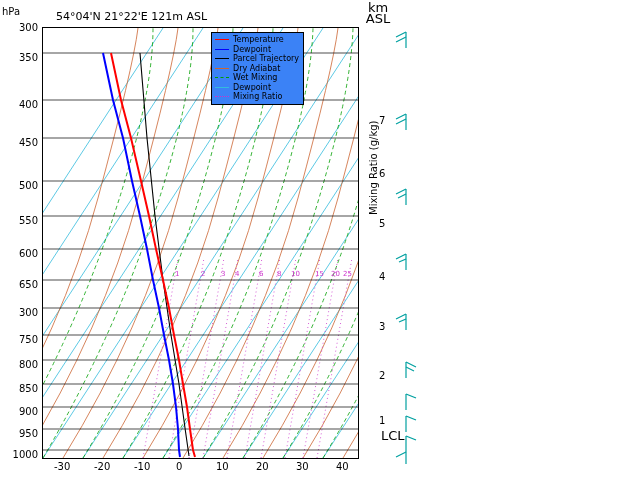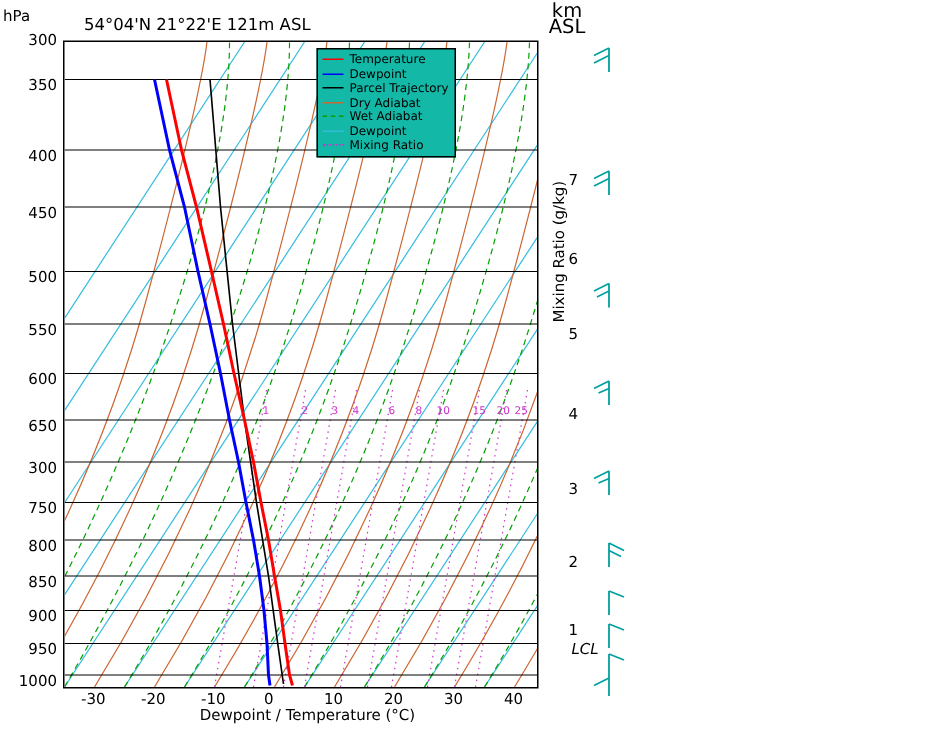--- a/index.html
+++ b/index.html
@@ -11,24 +11,24 @@
   #plotbox{position:absolute;left:42px;top:27px;width:317px;height:432px;border:1px solid #000;box-sizing:border-box;overflow:hidden;background:#fff;}
   #plotsvg{position:absolute;left:0;top:0;}
   .hpa-label{position:absolute;left:2px;top:6px;font-size:10px;color:#000;}
   .km-label{position:absolute;left:363px;top:2px;font-size:13px;color:#000;text-align:center;width:30px;line-height:11px;}
   .station-title{position:absolute;left:56px;top:10px;font-size:11px;color:#000;white-space:nowrap;}
   .ylab{position:absolute;right:362px;font-size:10px;color:#000;text-align:right;width:38px;}
   .xlab{position:absolute;font-size:10px;color:#000;width:30px;top:461px;}
   .xtitle{position:absolute;left:80px;top:472px;width:250px;text-align:center;font-size:10px;color:#000;}
   .mixlab{position:absolute;left:368px;top:215px;font-size:10px;color:#000;transform:rotate(-90deg);transform-origin:left top;white-space:nowrap;}
   .kmtick{position:absolute;font-size:10px;color:#000;left:379px;}
-  .lcl-label{position:absolute;left:381px;top:428px;font-size:10px;color:#000;font-style:italic;}
+  .lcl-label{position:absolute;left:381px;top:428px;font-size:13px;color:#000;}
 
   
-  #legend{position:absolute;left:168px;top:4px;background:#14b8a6;border:1px solid #000;padding:2px 4px 2px 3px;font-size:8px;line-height:9.5px;}
+  #legend{position:absolute;left:168px;top:4px;background:#3b82f6;border:1px solid #000;padding:2px 4px 2px 3px;font-size:8px;line-height:9.5px;}
   #legend .row{display:flex;align-items:center;height:9.5px;}
   #legend .swatch{width:14px;height:0;border-top-width:1.4px;border-top-style:solid;margin-right:4px;}
   #legend .txt{color:#000;}
 
   
   #rightcol{position:absolute;left:400px;top:0;width:229px;height:486px;}
 </style>
 </head>
 <body>
 
@@ -66,21 +66,20 @@
     <div class="lcl-label">LCL</div>
 
     <div class="xlab" style="left:54px">-30</div>
     <div class="xlab" style="left:94px">-20</div>
     <div class="xlab" style="left:134px">-10</div>
     <div class="xlab" style="left:176px">0</div>
     <div class="xlab" style="left:216px">10</div>
     <div class="xlab" style="left:256px">20</div>
     <div class="xlab" style="left:296px">30</div>
     <div class="xlab" style="left:336px">40</div>
-    <div class="xtitle">Dewpoint / Temperature (°C)</div>
 
     <div class="mixlab">Mixing Ratio (g/kg)</div>
 
     <div id="plotbox">
       <svg id="plotsvg" width="315" height="430" viewBox="0 0 315 430">
         <defs>
           <clipPath id="clipbox">
               <rect x="0" y="0" width="315" height="430"></rect>
             </clipPath>
         </defs>
@@ -189,21 +188,21 @@
         <div class="row">
           <span class="swatch" style="border-top-color:#000000"></span>
           <span class="txt">Parcel Trajectory</span>
         </div>
         <div class="row">
           <span class="swatch" style="border-top-color:#cc6633"></span>
           <span class="txt">Dry Adiabat</span>
         </div>
         <div class="row">
           <span class="swatch" style="border-top-color:#00a000;border-top-style:dashed"></span>
-          <span class="txt">Wet Adiabat</span>
+          <span class="txt">Wet Mixing</span>
         </div>
         <div class="row">
           <span class="swatch" style="border-top-color:#33bbdd"></span>
           <span class="txt">Dewpoint</span>
         </div>
         <div class="row">
           <span class="swatch" style="border-top-color:#cc33cc;border-top-style:dotted"></span>
           <span class="txt">Mixing Ratio</span>
         </div>
       </div>

